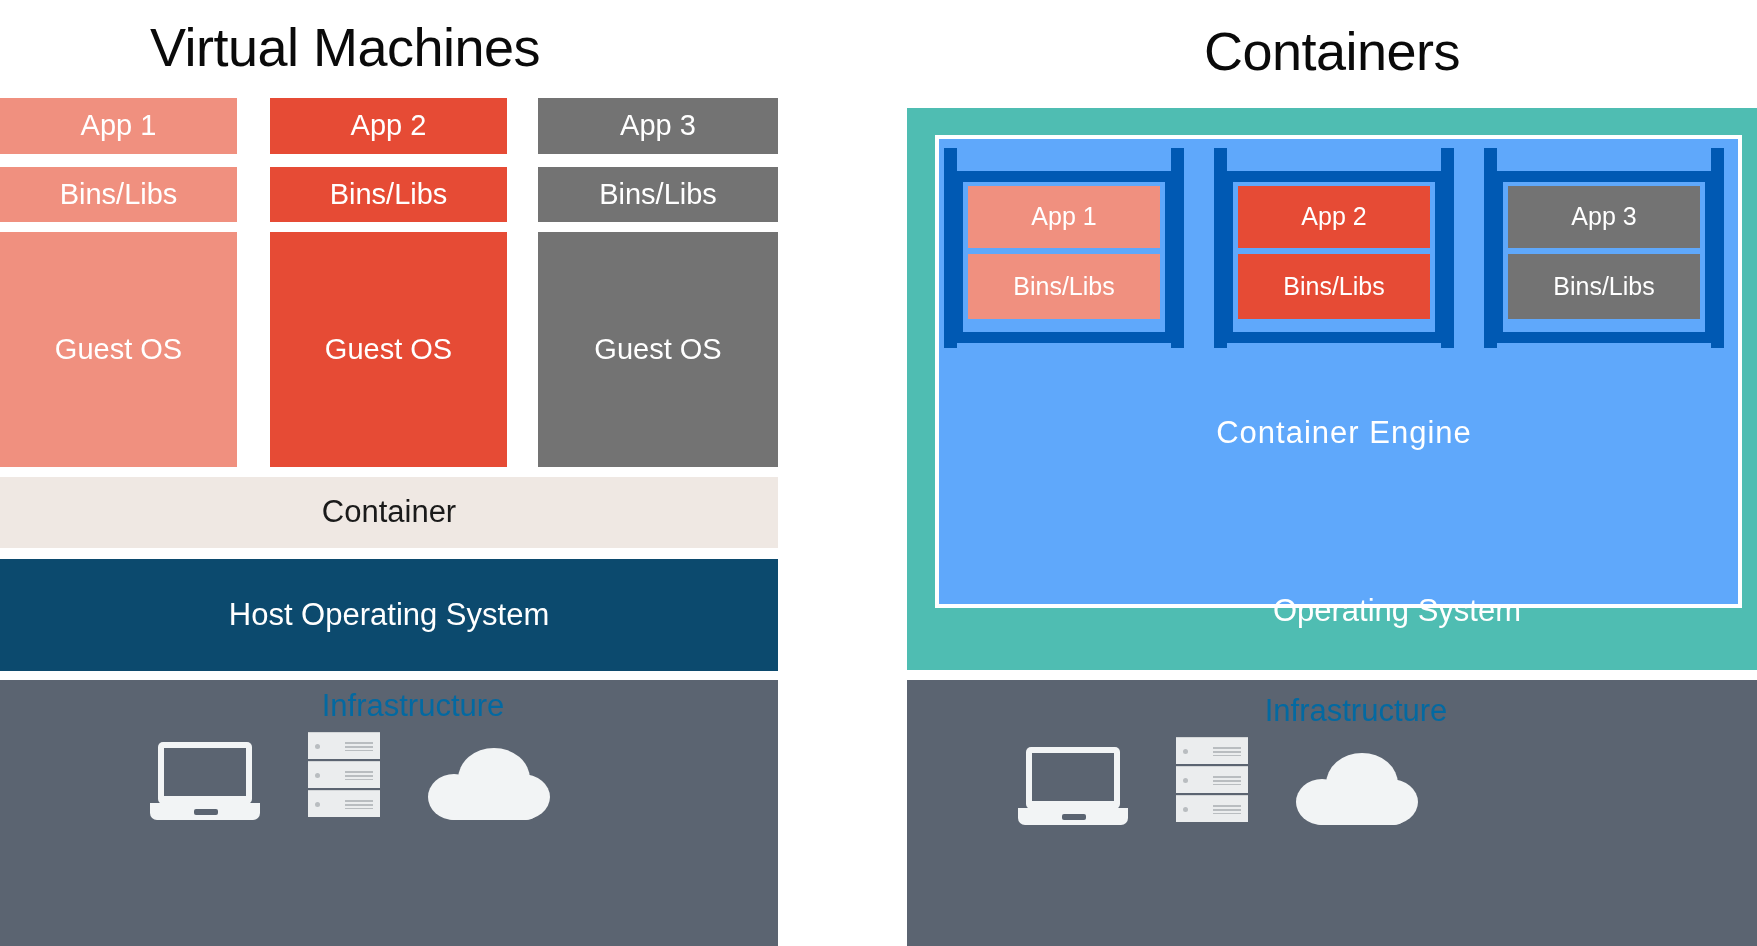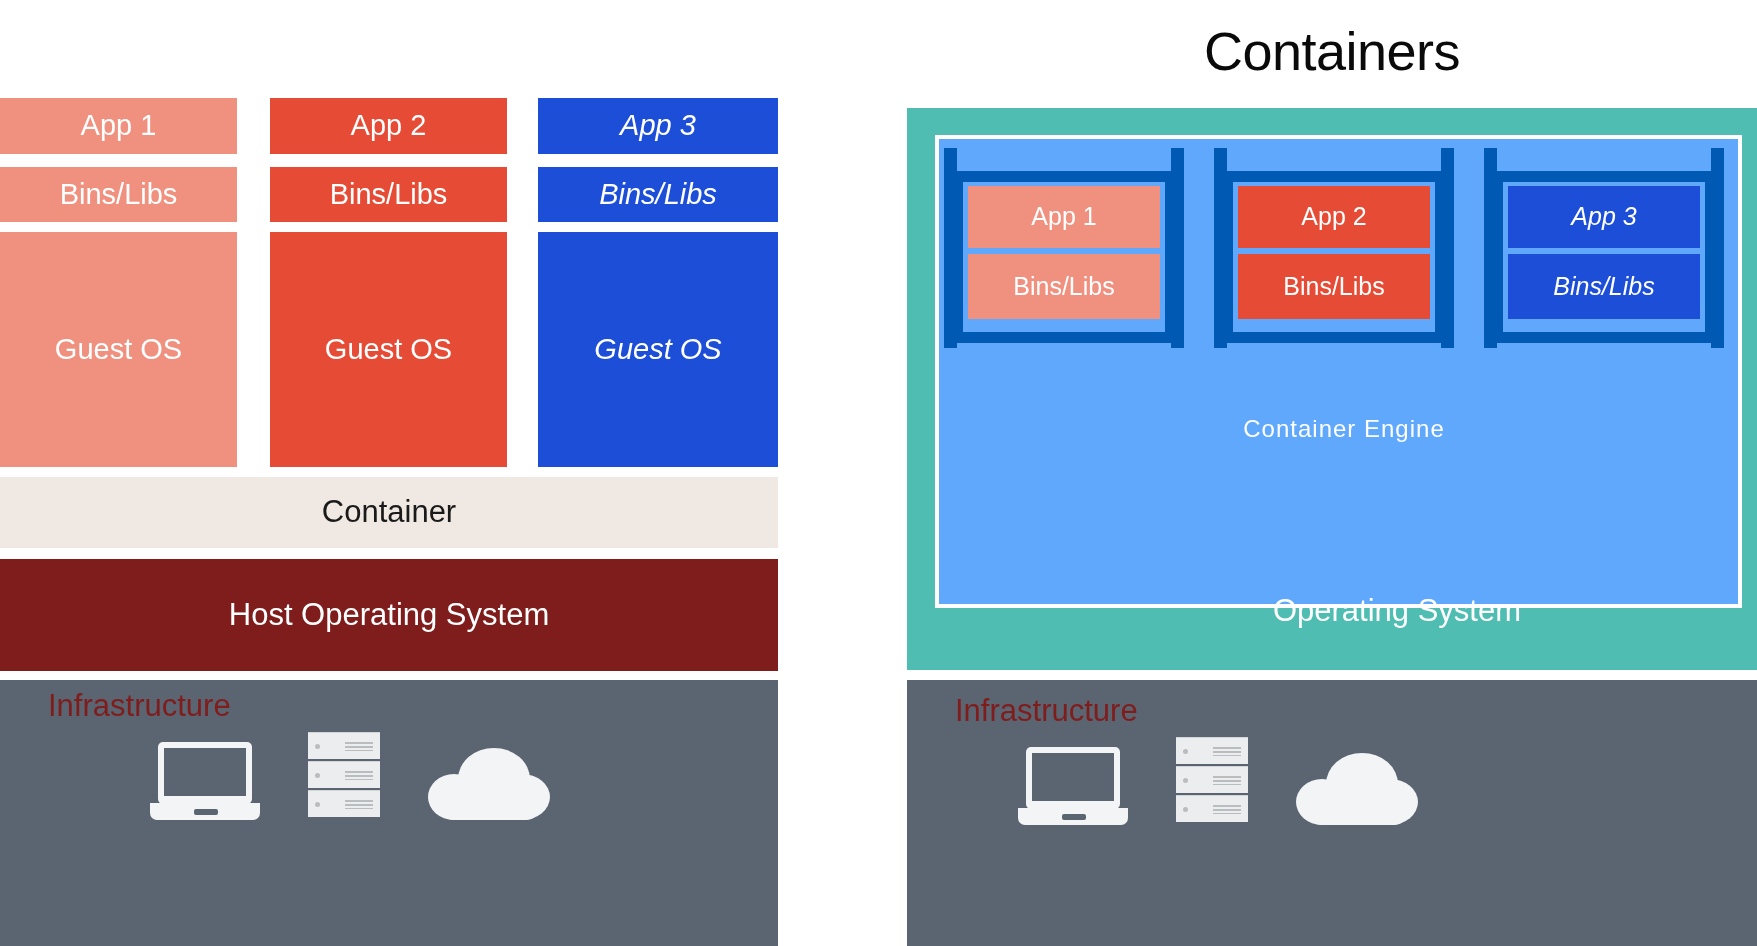--- a/index.html
+++ b/index.html
@@ -30,41 +30,41 @@
     justify-content: center;
     color: #ffffff;
     font-size: 29px;
     font-weight: 400;
     line-height: 1.1;
     text-align: center;
   }
 
   .c-light { background: #F0907F; }
   .c-mid   { background: #E64B35; }
-  .c-dark  { background: #1d4ed8; font-style: italic; }
+  .c-dark  { background: #737373; }
   .c-hyp   { background: #EFE8E3; color: #1a1a1a; }
-  .c-teal  { background: #7f1d1d; }
+  .c-teal  { background: #0c4a6e; }
   .c-gray  { background: #5B6471; }
 
   
   #cnt-outer {
     position: absolute; left: 907px; top: 108px;
     width: 850px; height: 562px;
     background: #4FBDB2;
   }
   #cnt-engine {
     position: absolute; left: 935px; top: 135px;
     width: 807px; height: 473px;
     background: #5FA8FB;
     border: 4px solid #ffffff;
   }
   #cnt-engine-label {
     position: absolute; left: 935px; top: 415px;
     width: 818px; text-align: center;
-    color: #ffffff; font-size: 24px; letter-spacing: 1px;
+    color: #ffffff; font-size: 31px; letter-spacing: 1px;
   }
   #cnt-os-label {
     position: absolute; left: 907px; top: 593px;
     width: 980px; text-align: center;
     color: #ffffff; font-size: 31px;
   }
 
   
   .shelf { position: absolute; top: 148px; width: 240px; height: 200px; }
   .shelf .post {
@@ -138,29 +138,30 @@
   }
   .cloud .p1 { left: 30px;  top: 0px;  width: 72px; height: 62px; }
   .cloud .p2 { left: 0px;   top: 26px; width: 52px; height: 46px; }
   .cloud .p3 { left: 66px;  top: 26px; width: 56px; height: 46px; }
   .cloud .base {
     position: absolute; left: 12px; top: 44px; width: 100px; height: 28px;
     background: #F2F4F5; border-radius: 14px;
   }
 
   .infra-label {
-    position: absolute; 
-    color: #7f1d1d; font-size: 31px; padding-left: 48px;
+    position: absolute; text-align: center;
+    color: #0369a1; font-size: 31px; padding-left: 48px;
   }
 </style>
 </head>
 <body>
 
 <div id="stage">
 
+  <div class="title" id="title-vm">Virtual Machines</div>
   <div class="title" id="title-cnt">Containers</div>
 
   <div class="block c-light" style="left:0px;top:98px;width:237px;height:56px;">App 1</div>
   <div class="block c-light" style="left:0px;top:167px;width:237px;height:55px;">Bins/Libs</div>
   <div class="block c-light" style="left:0px;top:232px;width:237px;height:235px;">Guest OS</div>
 
   <div class="block c-mid" style="left:270px;top:98px;width:237px;height:56px;">App 2</div>
   <div class="block c-mid" style="left:270px;top:167px;width:237px;height:55px;">Bins/Libs</div>
   <div class="block c-mid" style="left:270px;top:232px;width:237px;height:235px;">Guest OS</div>
 

